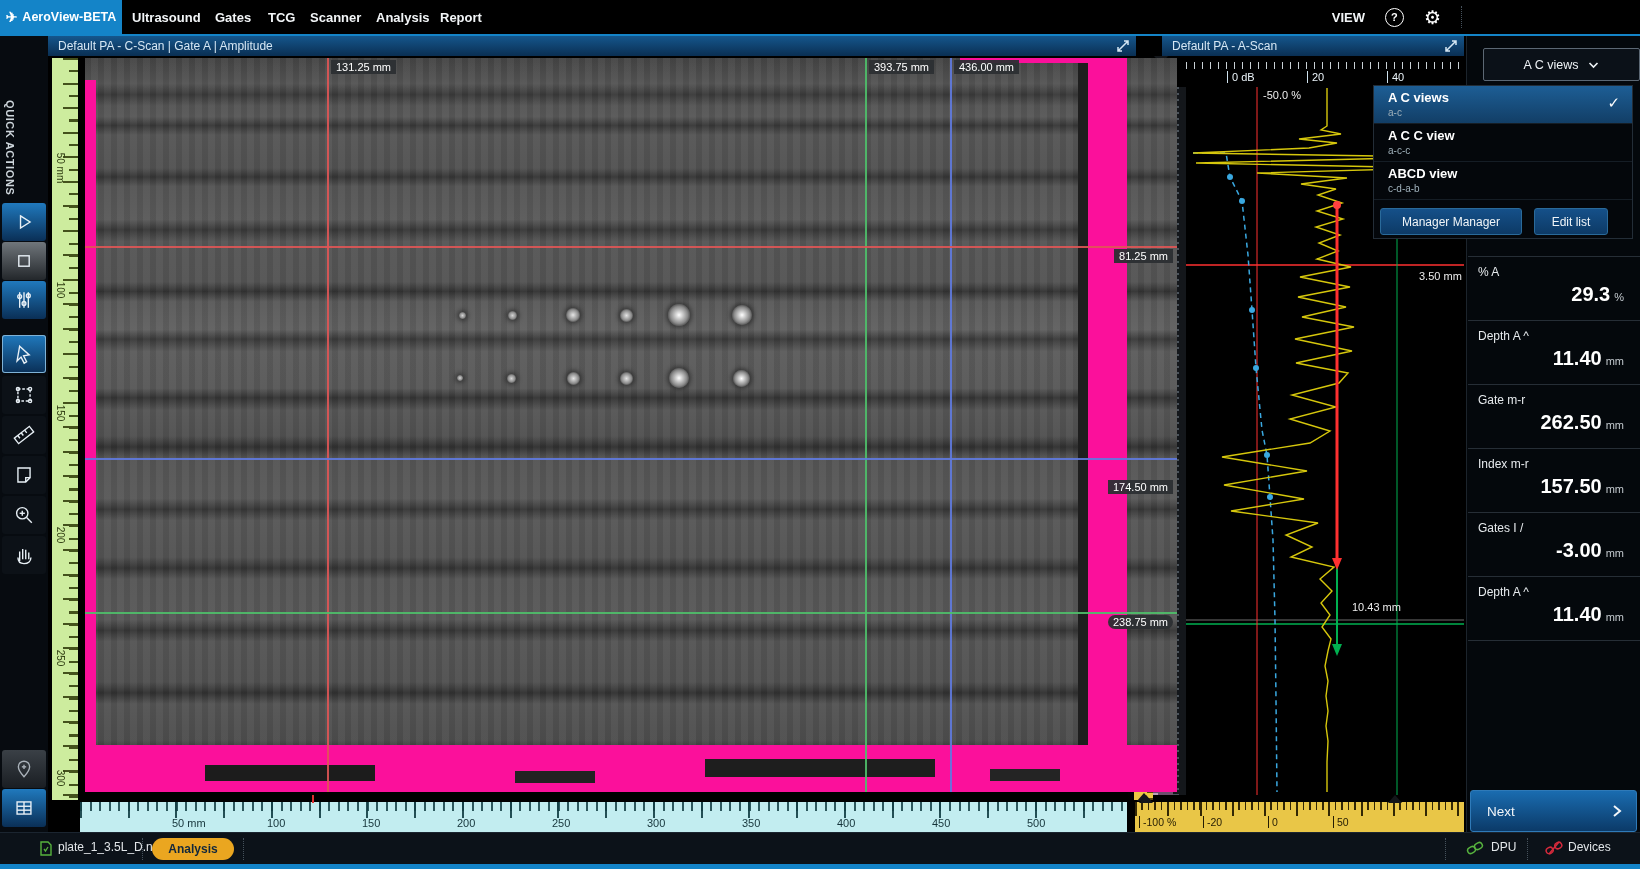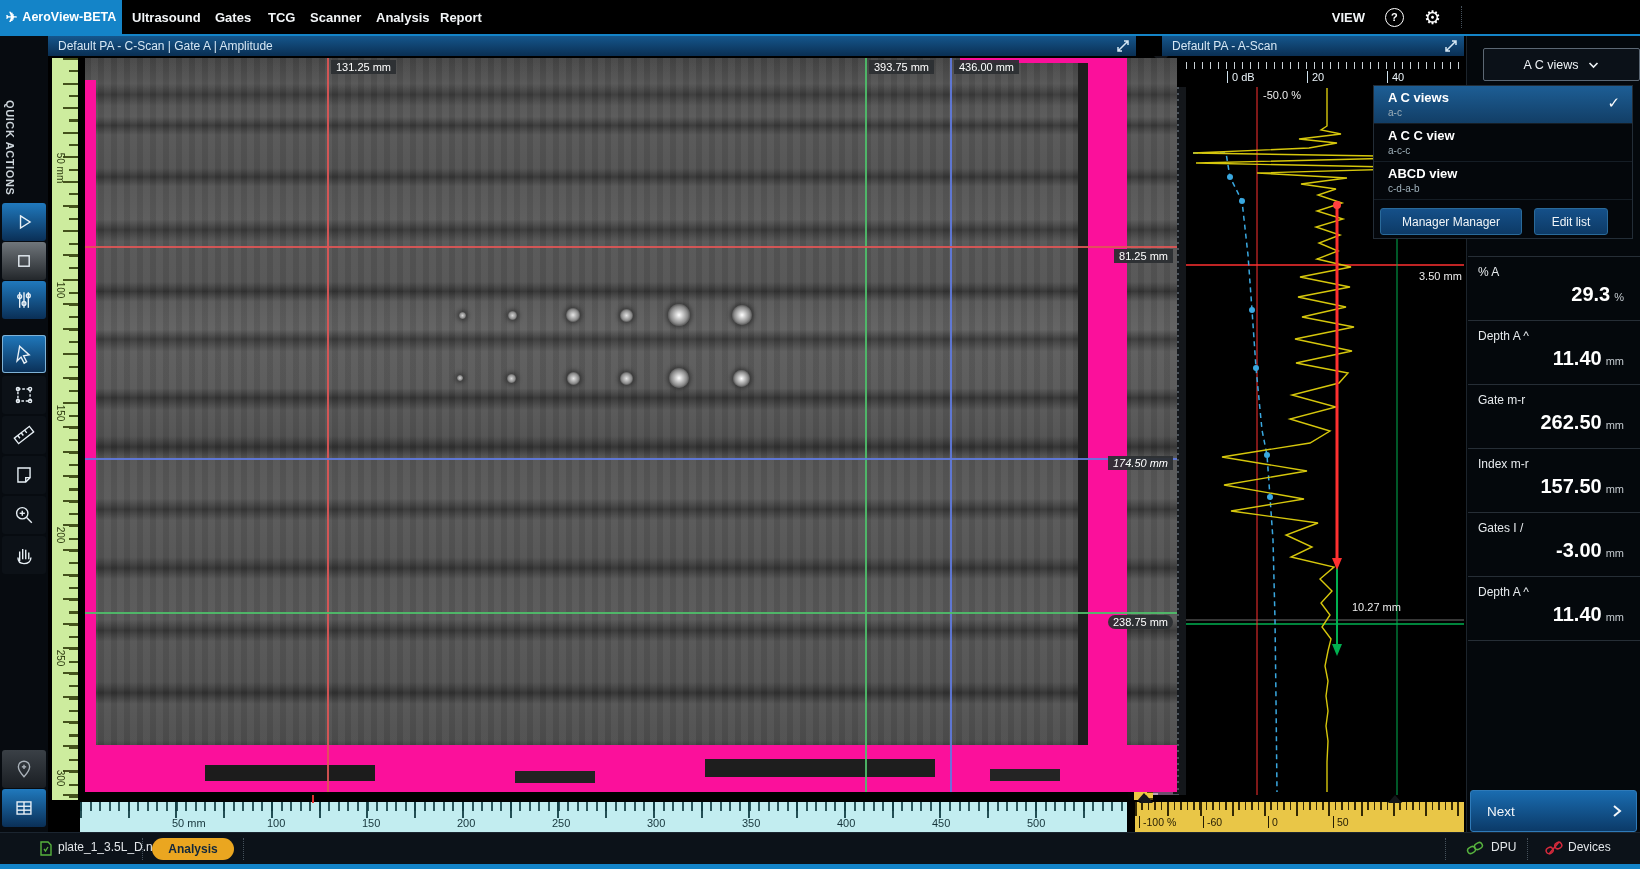--- a/index.html
+++ b/index.html
@@ -285,21 +285,21 @@
   <div class="abs tri-dn" style="left:1154px;top:56px"></div>
   <div class="abs tri-up" style="left:1137px;top:793px"></div>
   <div class="abs" id="dark-ticks"></div>
   <div class="abs" id="db-ruler">
       <span class="dblabel" style="left: 41px;">0 dB</span>
       <span class="dblabel" style="left: 121px;">20</span>
       <span class="dblabel" style="left: 201px;">40</span>
     </div>
   <div class="abs" id="yellow-ruler">
       <span class="ylabel" style="left: 4px;">-100 %</span>
-      <span class="ylabel" style="left: 68px;">-60</span>
+      <span class="ylabel" style="left: 68px;">-20</span>
       <span class="ylabel" style="left: 133px;">0</span>
       <span class="ylabel" style="left: 198px;">50</span>
     </div>
   <div class="abs tri-up" style="left:1139px;top:795px"></div>
   <div class="abs tri-up" style="left:1388px;top:795px"></div>
 
   <div class="abs" id="cscan-view">
     <div id="cscan-tex"></div>
     <div class="abs" style="left:993px;top:0;width:10px;height:100%;background:#1e1e1e"></div>
     <div class="abs" style="left:1003px;top:0;width:39px;height:100%;background:#fb109b"></div>
@@ -327,21 +327,21 @@
     <div id="cursor-layer">
         <div style="position: absolute; top: 0px; height: 100%; width: 2px; left: 242px; background: rgb(224, 85, 85); opacity: 0.9;"></div>
         <div class="cursor-label" style="position: absolute; top: 2px; left: 246px;">131.25 mm</div>
         <div style="position: absolute; top: 0px; height: 100%; width: 2px; left: 780px; background: rgb(79, 192, 106); opacity: 0.9;"></div>
         <div class="cursor-label" style="position: absolute; top: 2px; left: 784px;">393.75 mm</div>
         <div style="position: absolute; top: 0px; height: 100%; width: 2px; left: 865px; background: rgb(95, 122, 224); opacity: 0.9;"></div>
         <div class="cursor-label" style="position: absolute; top: 2px; left: 869px;">436.00 mm</div>
         <div style="position: absolute; left: 0px; width: 100%; height: 2px; top: 188px; background: rgb(224, 85, 85); opacity: 0.9;"></div>
         <div class="cursor-label" style="position: absolute; right: 4px; top: 191px;">81.25 mm</div>
         <div style="position: absolute; left: 0px; width: 100%; height: 2px; top: 400px; background: rgb(95, 122, 224); opacity: 0.9;"></div>
-        <div class="cursor-label" style="position: absolute; right: 4px; top: 398px; font-style: italic;">174.50 mm</div>
+        <div class="cursor-label" style="position: absolute; right: 4px; top: 422px;">174.50 mm</div>
         <div style="position: absolute; left: 0px; width: 100%; height: 2px; top: 554px; background: rgb(79, 192, 106); opacity: 0.9;"></div>
         <div class="cursor-label" style="position: absolute; right: 4px; top: 557px; border-radius: 7px;">238.75 mm</div>
       </div>
   </div>
 
   <div class="abs" id="ascan-plot"><svg width="278" height="708" viewBox="1186 87 278 708">
         <line x1="1186" y1="620" x2="1464" y2="620" stroke="#6e6e6e" stroke-width="1"></line>
         <line x1="1186" y1="265" x2="1464" y2="265" stroke="#ff3030" stroke-width="1.5"></line>
         <line x1="1186" y1="624" x2="1464" y2="624" stroke="#00b050" stroke-width="1.5"></line>
         <line x1="1257" y1="87" x2="1257" y2="795" stroke="#ff3030" stroke-width="1"></line>
@@ -355,21 +355,21 @@
         <circle cx="1270" cy="497" r="3" fill="#3aa8e0"></circle>
         <polyline points="1327,88 1327,126 1321,130 1341,134 1299,139 1337,143 1309,148 1193,153 1440,157 1196,163 1436,168 1257,173 1347,178 1301,184 1336,189 1318,195 1342,203 1317,211 1343,219 1316,227 1340,235 1319,243 1338,251 1317,259 1351,267 1300,277 1350,287 1298,297 1346,307 1302,317 1354,327 1295,339 1352,351 1296,363 1348,373 1339,383 1292,395 1336,407 1290,419 1330,431 1310,443 1222,457 1307,471 1224,485 1304,499 1231,511 1318,523 1286,535 1312,547 1291,557 1334,567 1320,579 1332,591 1321,603 1330,615 1322,627 1331,639 1328,651 1325,666 1328,681 1326,696 1328,711 1326,726 1328,741 1327,762 1327,792" fill="none" stroke="#d6c70c" stroke-width="1.4"></polyline>
         <line x1="1337" y1="205" x2="1337" y2="650" stroke="#00b050" stroke-width="2"></line>
         <polygon points="1332,644 1342,644 1337,656" fill="#00b050"></polygon>
         <line x1="1337" y1="205" x2="1337" y2="560" stroke="#ff3030" stroke-width="3"></line>
         <polygon points="1332,558 1342,558 1337,570" fill="#ff3030"></polygon>
         <circle cx="1337" cy="205" r="4" fill="#ff4040"></circle>
       </svg></div>
   <div class="abs anno" style="left:1263px;top:89px">-50.0 %</div>
   <div class="abs anno" style="left:1419px;top:270px">3.50 mm</div>
-  <div class="abs anno" style="left:1352px;top:601px">10.27 mm</div>
+  <div class="abs anno" style="left:1352px;top:601px">10.43 mm</div>
 
   <div class="abs" id="right-panel"></div>
   <div class="abs" id="view-select">
     <span>A C views</span>
     <svg width="11" height="8" viewBox="0 0 11 8">
         <polyline points="1.5,2 5.5,6 9.5,2" fill="none" stroke="#eef2f5" stroke-width="1.6"></polyline>
       </svg>
   </div>
   <div id="mrows">
       <div class="sep" style="top: 256px;"></div>

